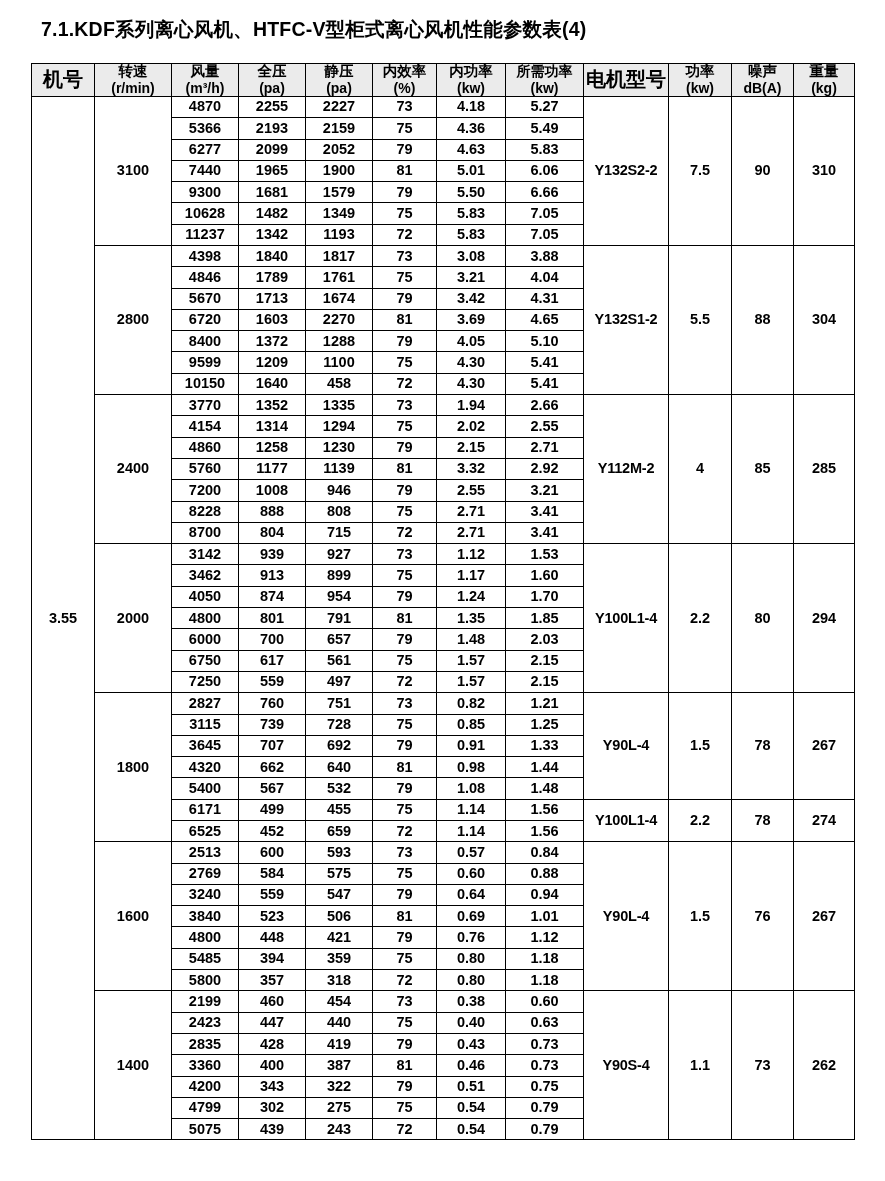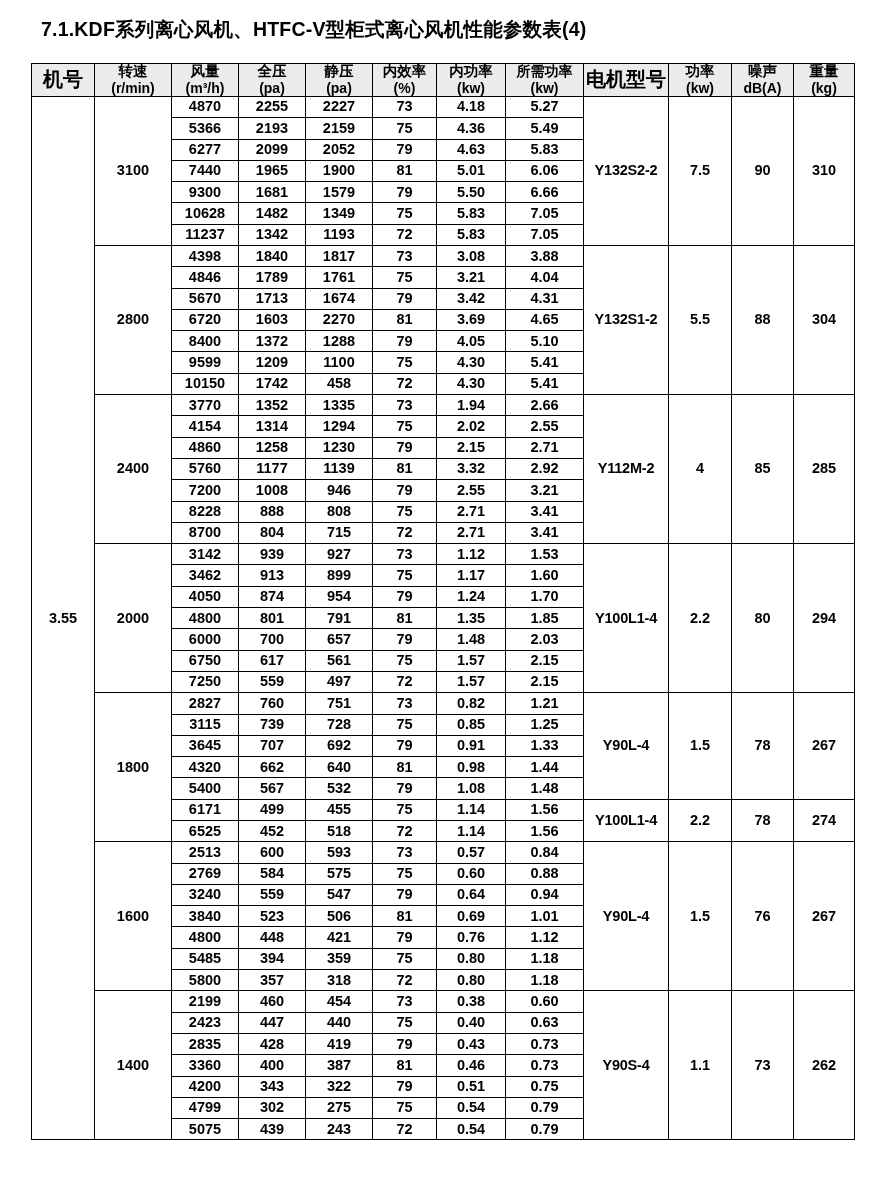--- a/index.html
+++ b/index.html
@@ -253,21 +253,21 @@
           <tr>
             <td class="num">9599</td>
             <td class="num">1209</td>
             <td class="num">1100</td>
             <td class="num">75</td>
             <td class="num">4.30</td>
             <td class="num">5.41</td>
           </tr>
           <tr>
             <td class="num">10150</td>
-            <td class="num">1742</td>
+            <td class="num">1640</td>
             <td class="num">458</td>
             <td class="num">72</td>
             <td class="num">4.30</td>
             <td class="num">5.41</td>
           </tr>
           <tr class="group-start">
             <td class="span-cell" rowspan="7">2400</td>
             <td class="num">3770</td>
             <td class="num">1352</td>
             <td class="num">1335</td>
@@ -441,21 +441,21 @@
             <td class="num">1.14</td>
             <td class="num">1.56</td>
             <td class="model-cell" rowspan="2">Y100L1-4</td>
             <td class="num" rowspan="2">2.2</td>
             <td class="num" rowspan="2">78</td>
             <td class="num" rowspan="2">274</td>
           </tr>
           <tr>
             <td class="num">6525</td>
             <td class="num">452</td>
-            <td class="num">518</td>
+            <td class="num">659</td>
             <td class="num">72</td>
             <td class="num">1.14</td>
             <td class="num">1.56</td>
           </tr>
           <tr class="group-start">
             <td class="span-cell" rowspan="7">1600</td>
             <td class="num">2513</td>
             <td class="num">600</td>
             <td class="num">593</td>
             <td class="num">73</td>

